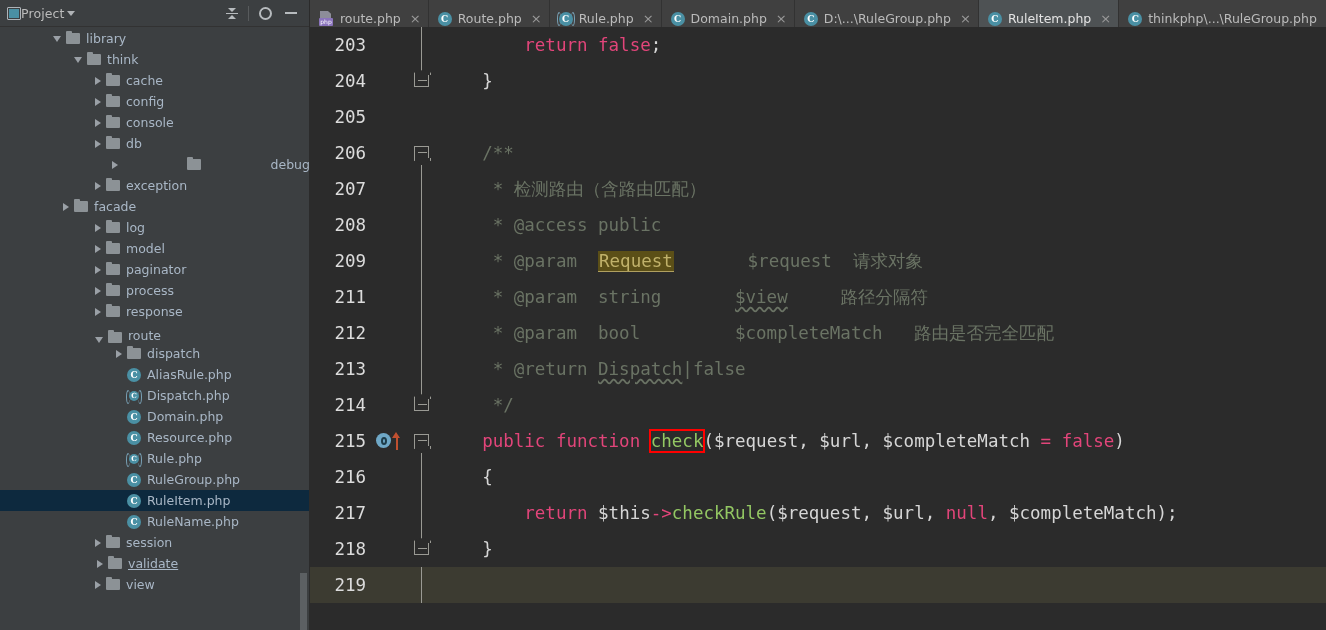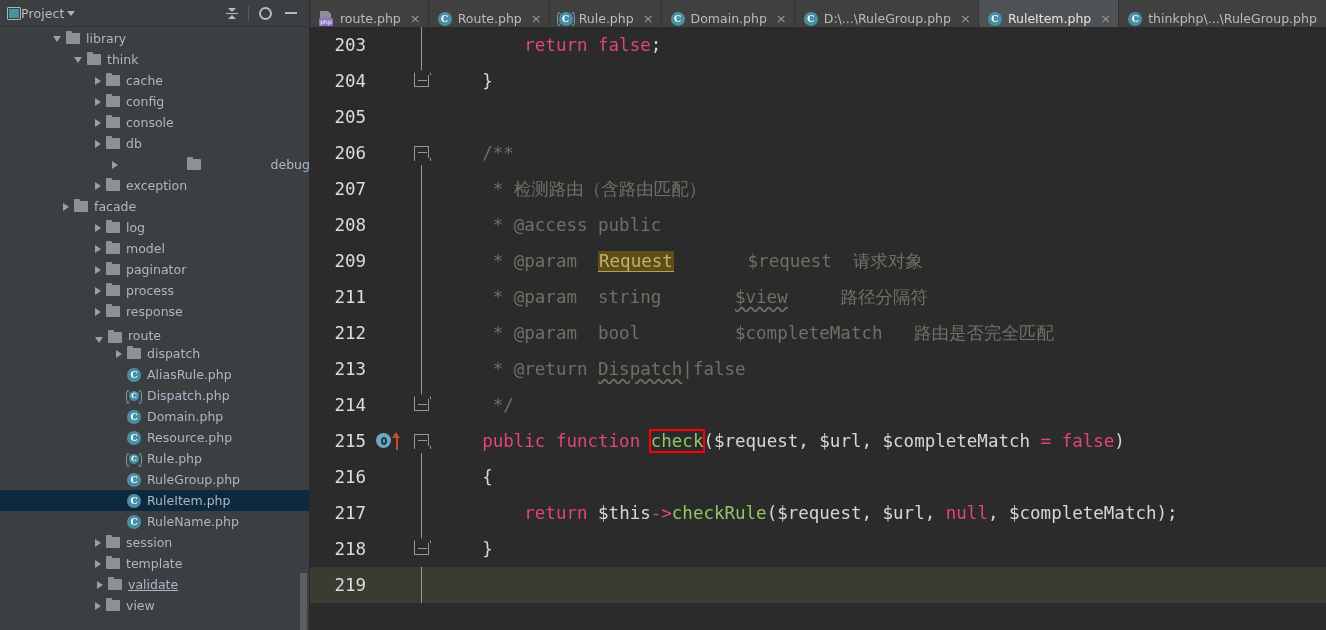--- a/index.html
+++ b/index.html
@@ -401,25 +401,20 @@
         <div class="tree-row" style="padding-left: 116px;">
           <span class="arrow none"></span>
           <span class="cls-ico">C</span>
           <span class="tree-label">RuleName.php</span>
         </div>
         <div class="tree-row" style="padding-left: 95px;">
           <span class="arrow right"></span>
           <span class="folder-ico"></span>
           <span class="tree-label">session</span>
         </div>
-        <div class="tree-row" style="padding-left: 95px;">
-          <span class="arrow right"></span>
-          <span class="folder-ico"></span>
-          <span class="tree-label">template</span>
-        </div>
         <div class="tree-row" style="padding-left: 97px; text-decoration: underline;">
           <span class="arrow right"></span>
           <span class="folder-ico"></span>
           <span class="tree-label">validate</span>
         </div>
         <div class="tree-row" style="padding-left: 95px;">
           <span class="arrow right"></span>
           <span class="folder-ico"></span>
           <span class="tree-label">view</span>
         </div>

